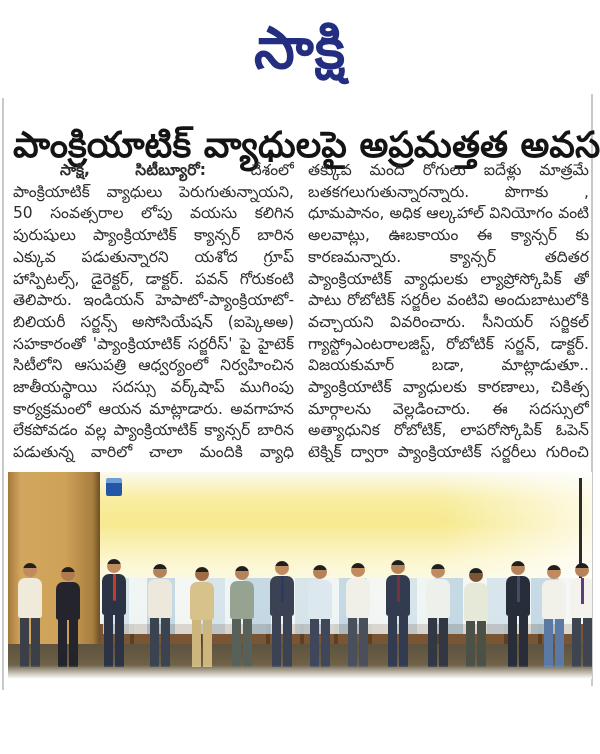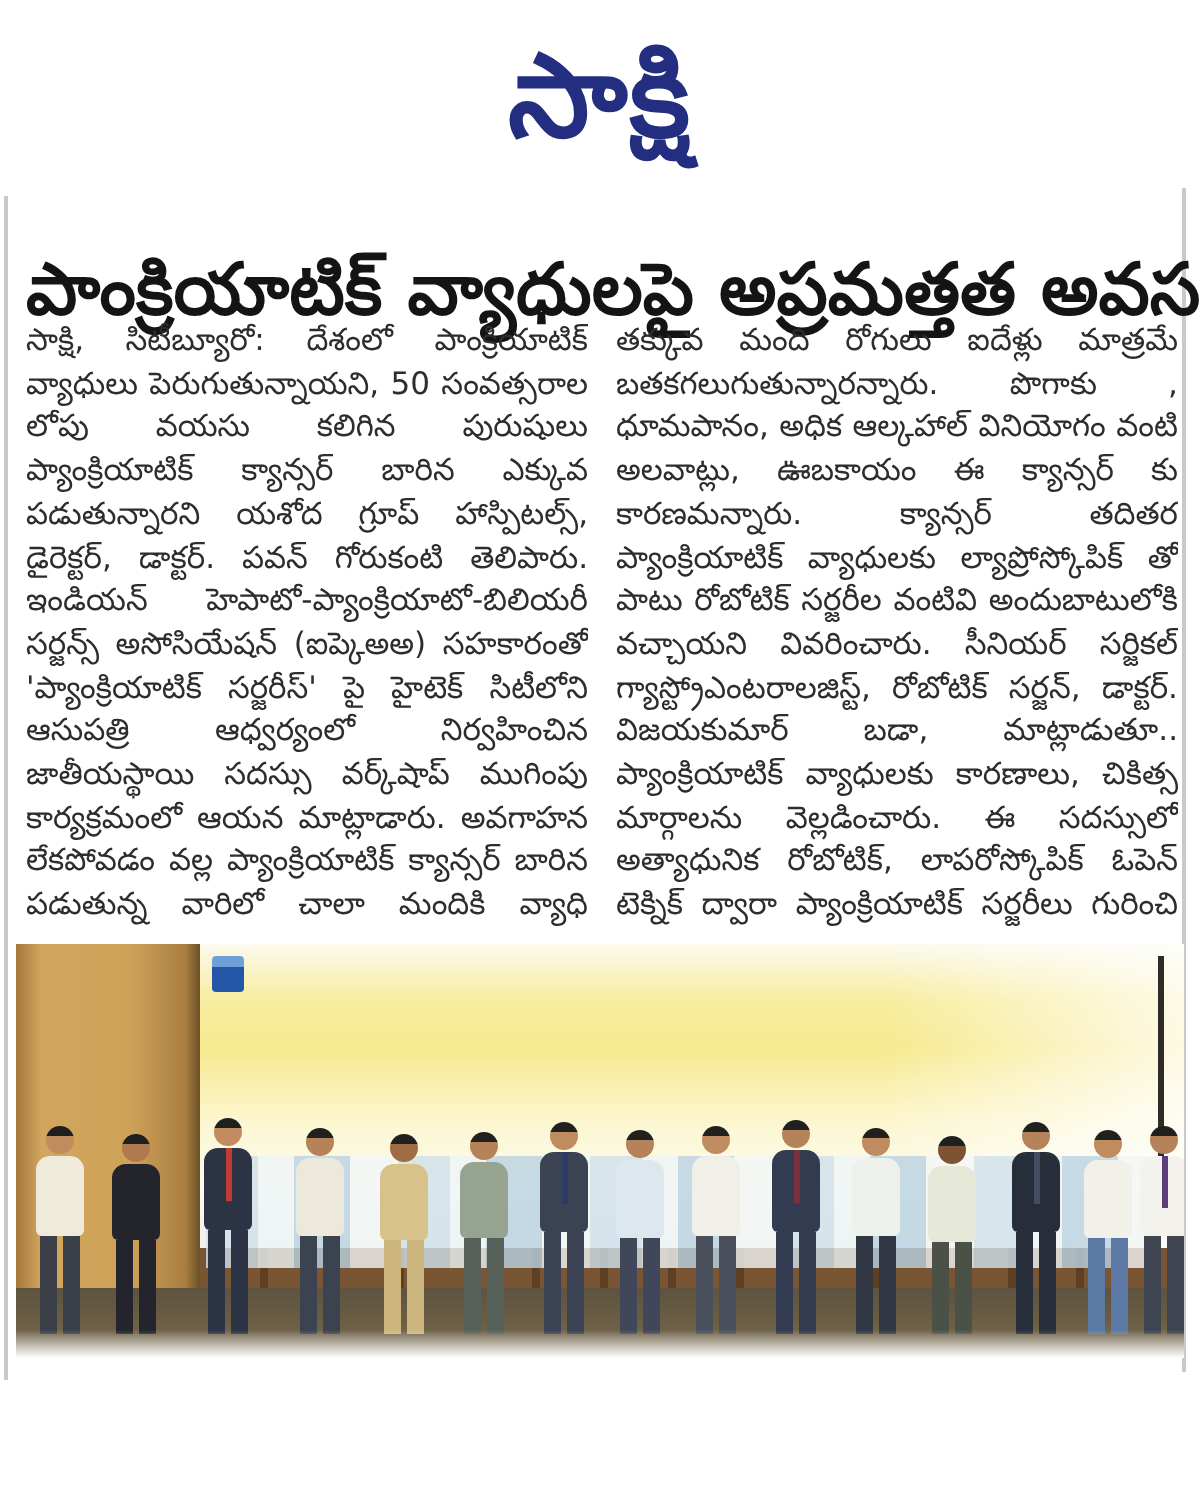--- a/index.html
+++ b/index.html
@@ -33,21 +33,21 @@
   
   .article{
     position:absolute;top:160px;left:13px;right:11px;height:306px;
     display:flex;gap:14px;
   }
   .col{
     flex:1 1 0;font-size:15.5px;line-height:21.7px;color:var(--body-text,#2d2d2d);
     text-align:justify;overflow:hidden;
   }
   .col p{margin:0;}
-  .lead{font-weight:normal;}
+  .lead{font-weight:bold;margin-left:47px;}
 
   
   .photo{
     position:absolute;left:8px;top:472px;width:584px;height:207px;
     overflow:hidden;background:#f5f3ea;z-index:1;
   }
   .photo-wall{
     position:absolute;left:0;top:0;width:92px;height:172px;
     background:linear-gradient(90deg,#a5793b 0%,#d3a65f 14%,var(--wall-tan,#cfa258) 62%,#a87e40 92%,#6b5026 100%);
   }

